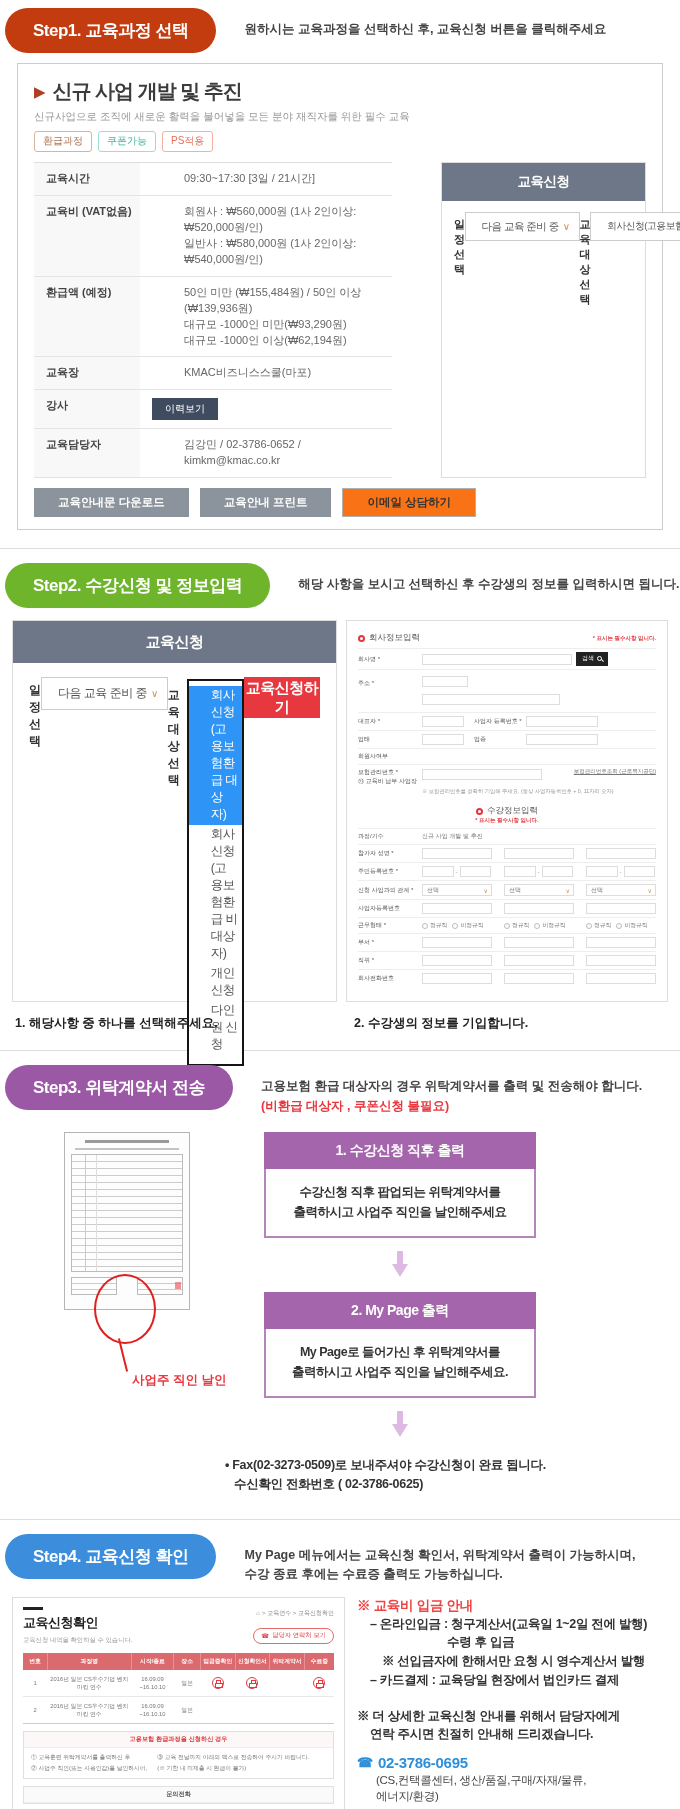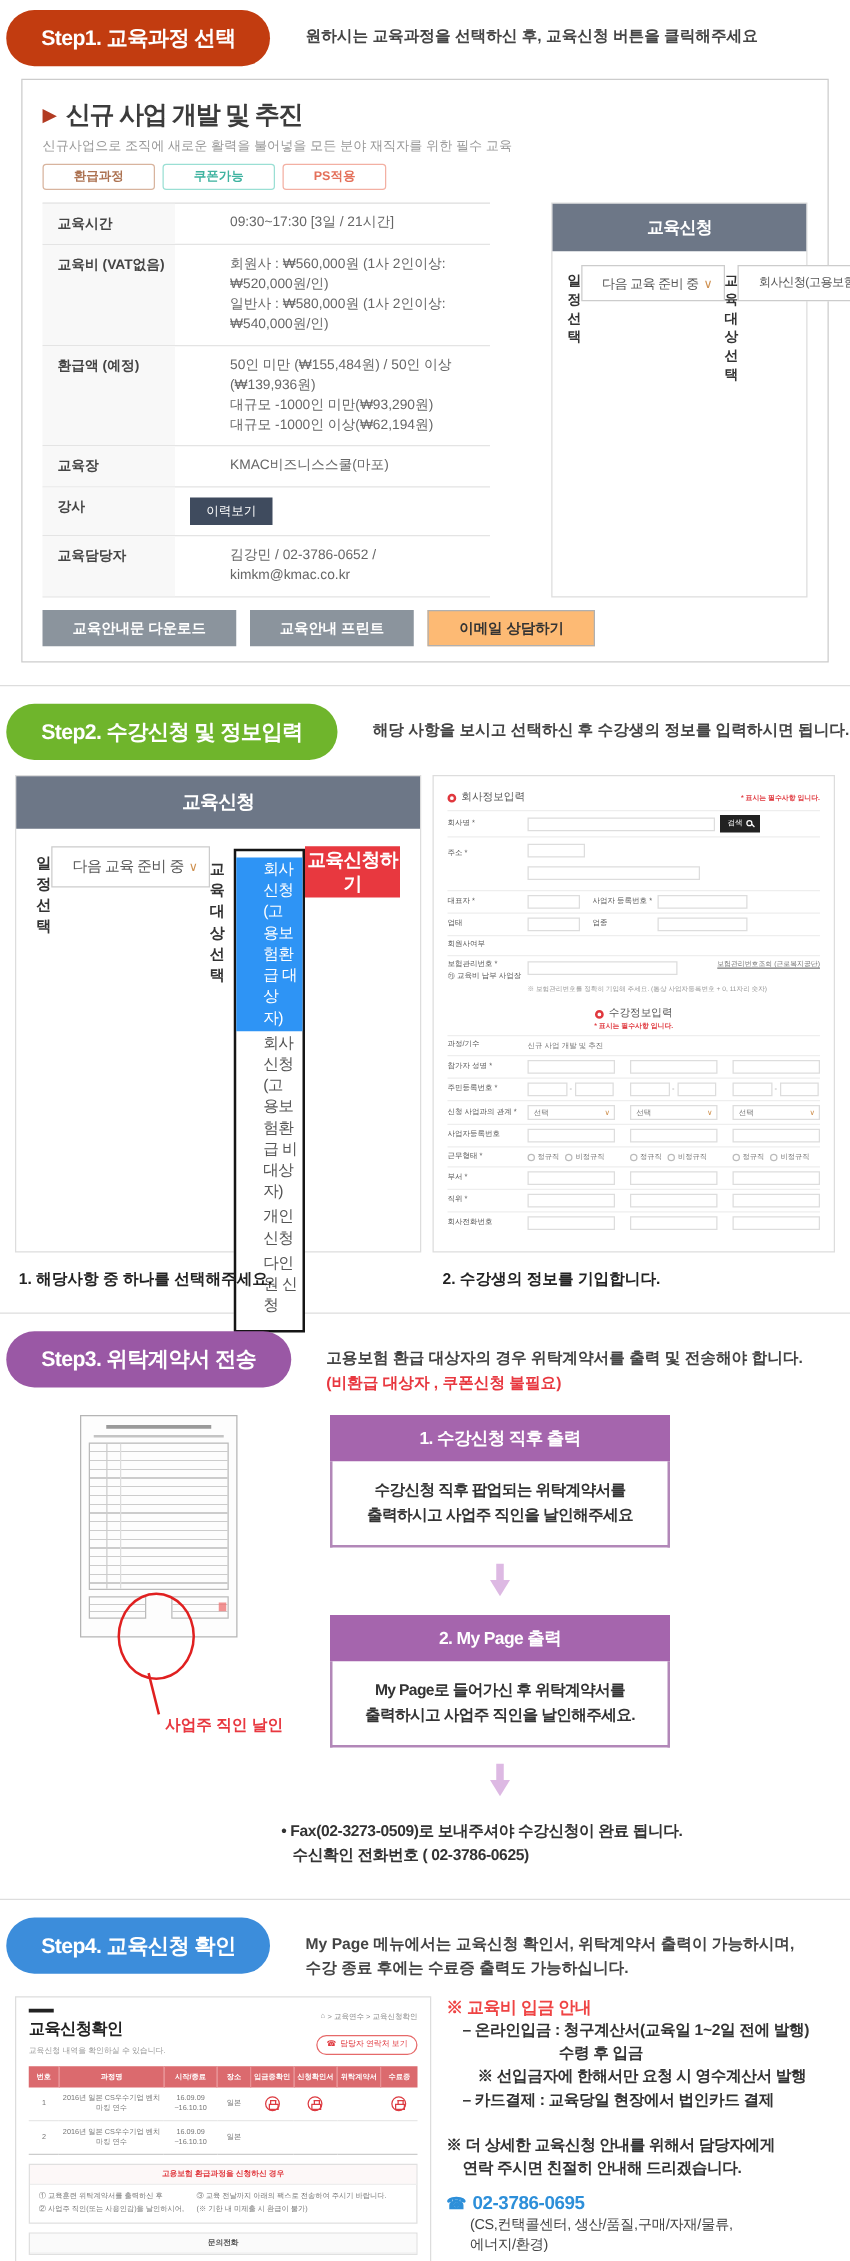--- a/index.html
+++ b/index.html
@@ -17,35 +17,35 @@
   .step-desc { margin-left: 28px; padding-top: 12px; font-size: 12.5px; font-weight: bold; color: #444; line-height: 1.55; }
   .divider { border-top: 1px solid #ddd; margin-top: 18px; }
 
   
   .course-box { margin: 10px 17px 0; border: 1px solid #ccc; padding: 14px 16px 12px; }
   .course-title-row { display: flex; align-items: center; }
   .play { color: #b23b22; font-size: 15px; margin-right: 7px; }
   .course-title { font-size: 20px; font-weight: bold; color: #3c3c3c; letter-spacing: -1px; }
   .course-sub { font-size: 10.5px; color: #999; margin-top: 5px; }
   .tags { margin-top: 7px; display: flex; gap: 6px; }
-  .tag { font-size: 10px; padding: 2px 24px 3px; border-radius: 3px; border: 1px solid; background: #fff; font-weight: bold; }
+  .tag { font-size: 10px; padding: 2px 8px 3px; border-radius: 3px; border: 1px solid; background: #fff; }
   .tag-refund { color: #ad7352; border-color: #d8b49e; }
   .tag-coupon { color: #3fb3a0; border-color: #9adfd4; }
   .tag-ps { color: #e4705a; border-color: #f3b0a3; }
   .cols { display: flex; justify-content: space-between; margin-top: 10px; }
   .itable { width: 358px; border-top: 1px solid #ddd; }
   .irow { display: flex; border-bottom: 1px solid #e4e4e4; }
   .ilabel { width: 106px; background: #f8f8f8; font-size: 11px; font-weight: bold; color: #444;
             padding: 8px 0 8px 12px; flex-shrink: 0; }
   .ival { flex: 1; font-size: 11px; color: #666; padding: 8px 0 8px 12px; line-height: 1.45; }
   .vline { display: block; margin-left: 32px; }
   .resume-btn { background: #3f4b5e; color: #fff; font-size: 10px; padding: 4px 13px; border: none; cursor: pointer; }
   .doc-btns { display: flex; gap: 11px; margin-top: 10px; }
   .gbtn { background: #8b949d; color: #fff; font-size: 11.5px; font-weight: bold; height: 29px; padding: 0 24px; border: none; cursor: pointer; }
-  .wbtn { background: #fdba74; border: 1px solid #b0b0b0; color: #333; font-size: 11.5px; font-weight: bold; height: 29px; padding: 0 24px; cursor: pointer; }
+  .wbtn { background: #f97316; border: 1px solid #b0b0b0; color: #333; font-size: 11.5px; font-weight: bold; height: 29px; padding: 0 24px; cursor: pointer; }
   .apply { width: 205px; border: 1px solid #ddd; display: flex; flex-direction: column; }
   .apply-head { background: #6d7787; color: #fff; text-align: center; font-weight: bold; font-size: 13.5px; height: 38px; line-height: 38px; letter-spacing: -0.5px; }
   .apply-body { padding: 11px 12px 13px; display: flex; flex-direction: row; flex: 1; }
   .flabel { font-size: 11px; font-weight: bold; color: #333; margin: 5px 0 5px; letter-spacing: -0.5px; }
   .sel { border: 1px solid #ccc; height: 29px; display: flex; align-items: center; justify-content: space-between;
          padding: 0 9px 0 16px; font-size: 10.5px; color: #555; background: #fff; cursor: pointer; letter-spacing: -0.5px; }
   .sel .txt { white-space: nowrap; overflow: hidden; }
   .chev { color: #cf9150; font-size: 10px; margin-left: 4px; flex-shrink: 0; }
   .apply-hr { border: none; border-top: 1px solid #e5e5e5; margin: 0 0 11px; }
   .red-btn { background: #e8383f; color: #fff; font-weight: bold; font-size: 13px; height: 37px; width: 100%; border: none; cursor: pointer; letter-spacing: -0.5px; }

